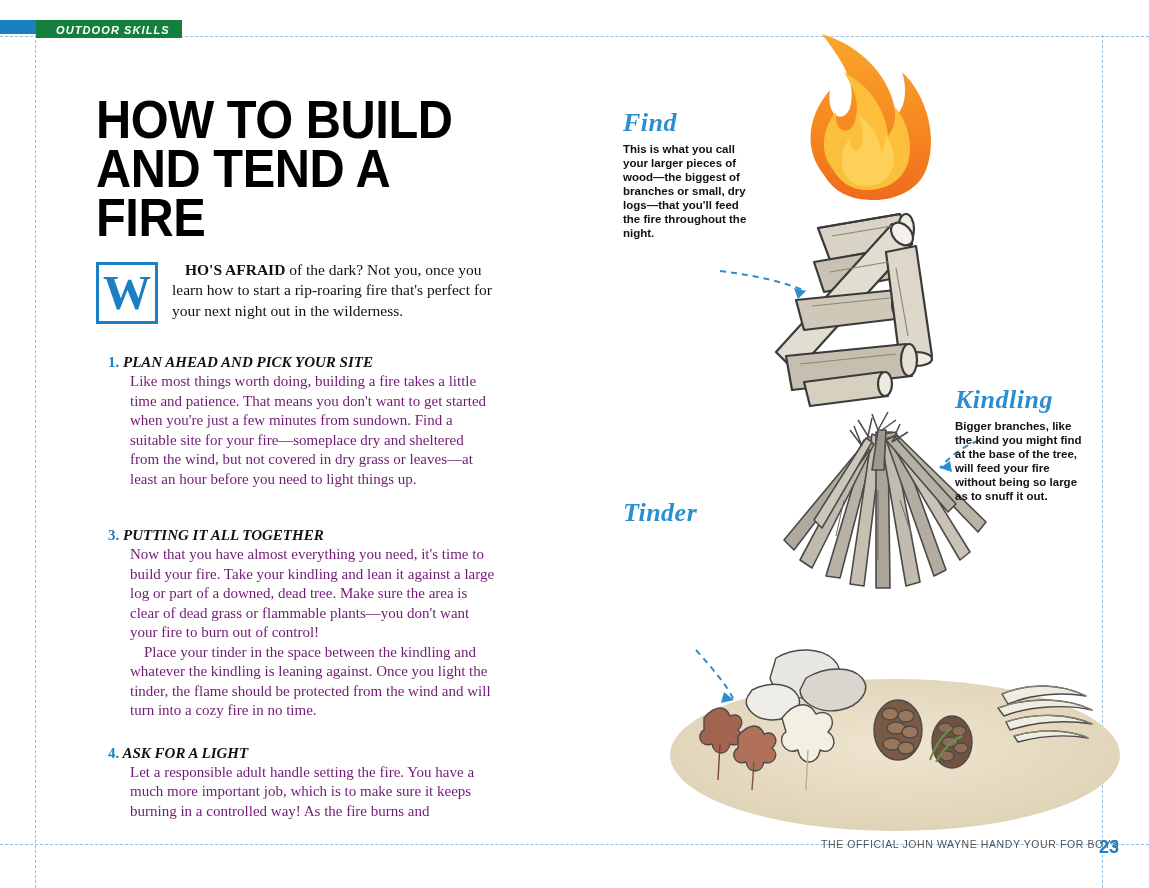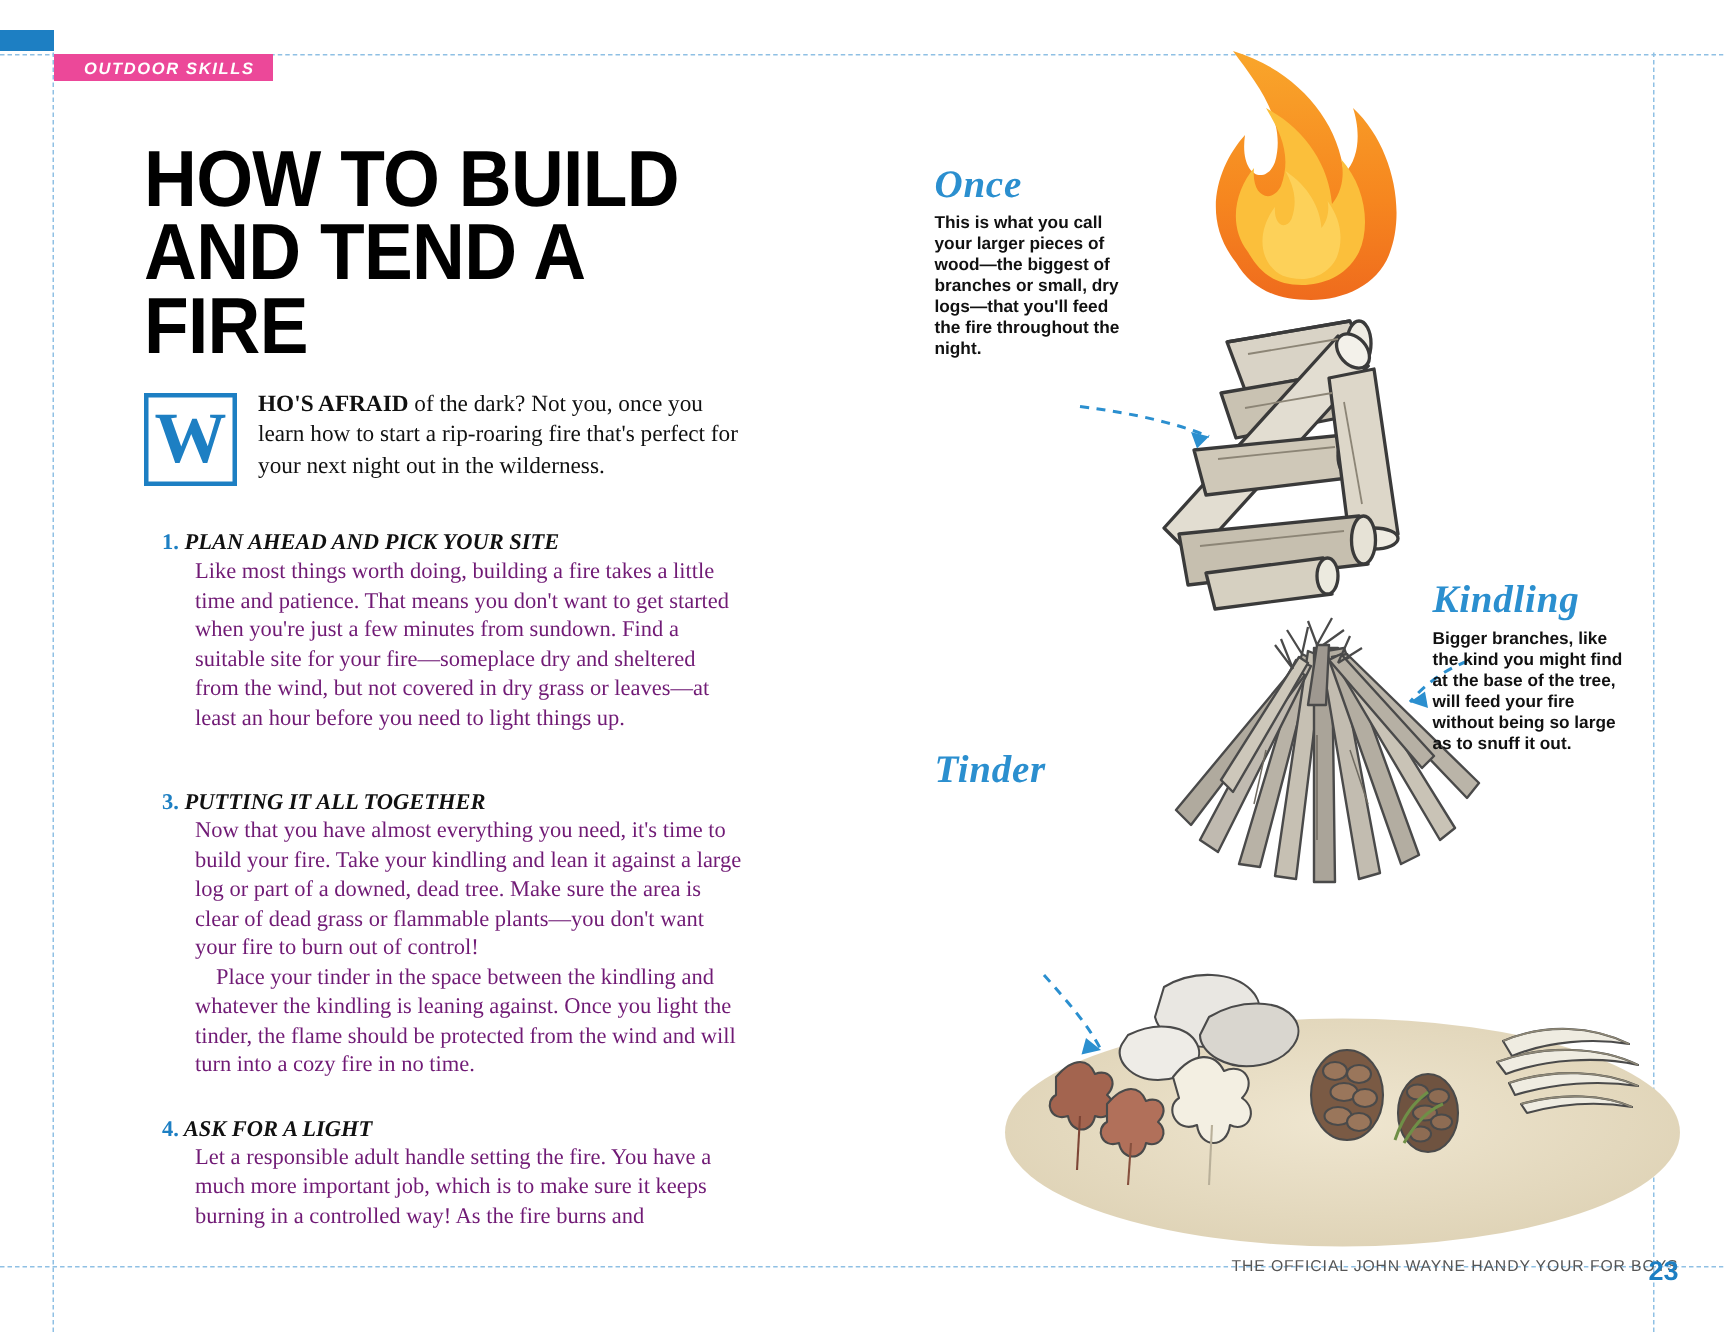--- a/index.html
+++ b/index.html
@@ -14,26 +14,25 @@
   .guide-h{position:absolute;left:0;right:0;height:0;border-top:1px dashed #8fc0e4;}
 
   
   .header-band{
     position:absolute;top:0;left:0;width:1149px;height:34px;background:#ffffff;
   }
   .blue-bar{
     position:absolute;left:0;top:20px;width:36px;height:14px;background:#1d7fc3;
   }
   .kicker{
-    position:absolute;left:36px;top:20px;height:18px;background:#ec4899;
+    position:absolute;left:36px;top:20px;height:18px;background:#15803d;
     color:#ffffff;font-family:"Liberation Sans", sans-serif;
     font-weight:bold;font-size:11px;letter-spacing:1.1px;
     padding:2px 12px 0 20px;box-sizing:border-box;line-height:16px;
     font-style:italic;
-    margin-top:16px;
   }
 
   
   .col-left{
     position:absolute;left:96px;top:96px;width:400px;
   }
   h1.title{
     font-family:"Liberation Sans", sans-serif;
     font-weight:bold;
     font-size:53px;
@@ -55,21 +54,21 @@
     font-size:48px;
     line-height:56px;
     text-align:center;
   }
   .lede{
     margin-left:76px;
     font-size:15.5px;
     line-height:1.30;
     color:#111;
   }
-  .lede b{font-weight:bold;}
+  .lede b{font-weight:bold;margin-left:13px;}
   .step{margin:0 0 10px 12px;}
   .step-head{
     font-size:15px;
     font-weight:bold;
     font-style:italic;
     color:#111;
     margin:0 0 1px 0;
     padding-left:22px;
     text-indent:-22px;
   }
@@ -338,21 +337,21 @@
     </g>
     <g fill="#2b8fcf">
       <path d="M206 291 L194 288 L198 299 Z"></path>
       <path d="M340 468 L350 461 L352 472 Z"></path>
       <path d="M134 700 L124 692 L121 703 Z"></path>
     </g>
   </svg>
 
   
   <div style="position:absolute;left:23px;top:108px;width:128px;">
-    <div class="label-script">Once</div>
+    <div class="label-script">Find</div>
     <div class="caption" style="margin-top:4px;">This is what you call your larger pieces of wood—the biggest of branches or small, dry logs—that you'll feed the fire throughout the night.</div>
   </div>
 
   
   <div style="position:absolute;left:355px;top:385px;width:130px;">
     <div class="label-script">Kindling</div>
     <div class="caption" style="margin-top:4px;">Bigger branches, like the kind you might find at the base of the tree, will feed your fire without being so large as to snuff it out.</div>
   </div>
 
   

